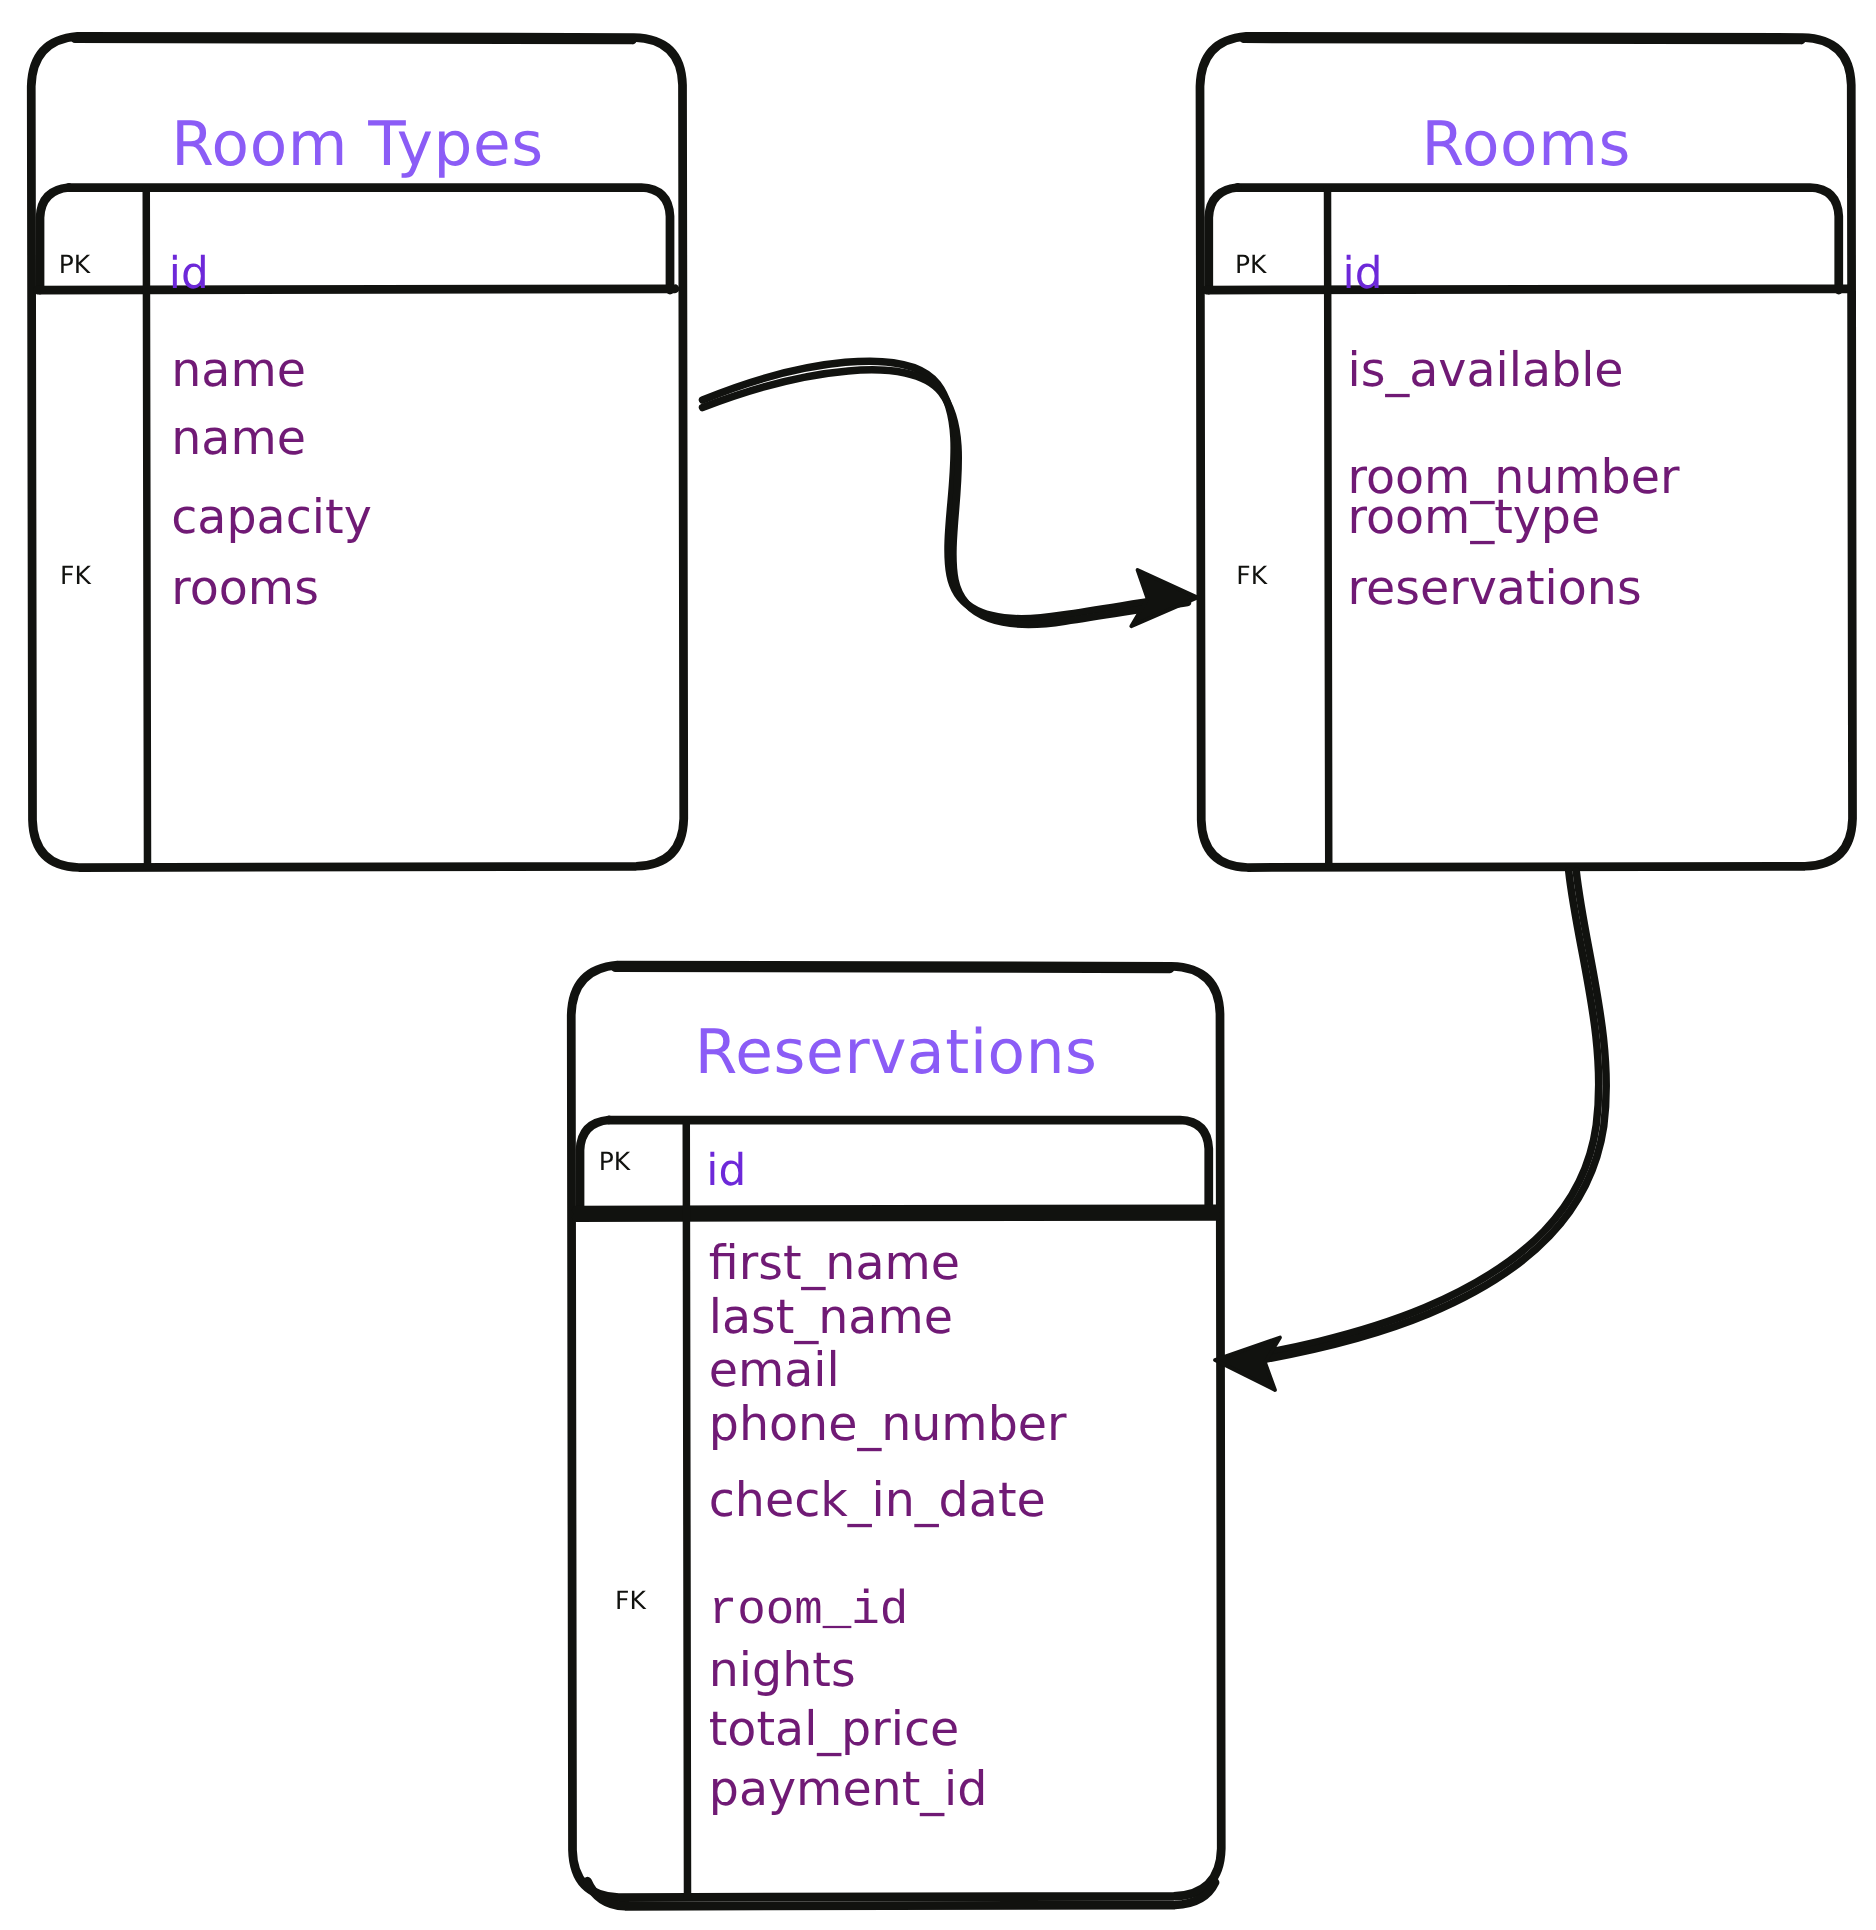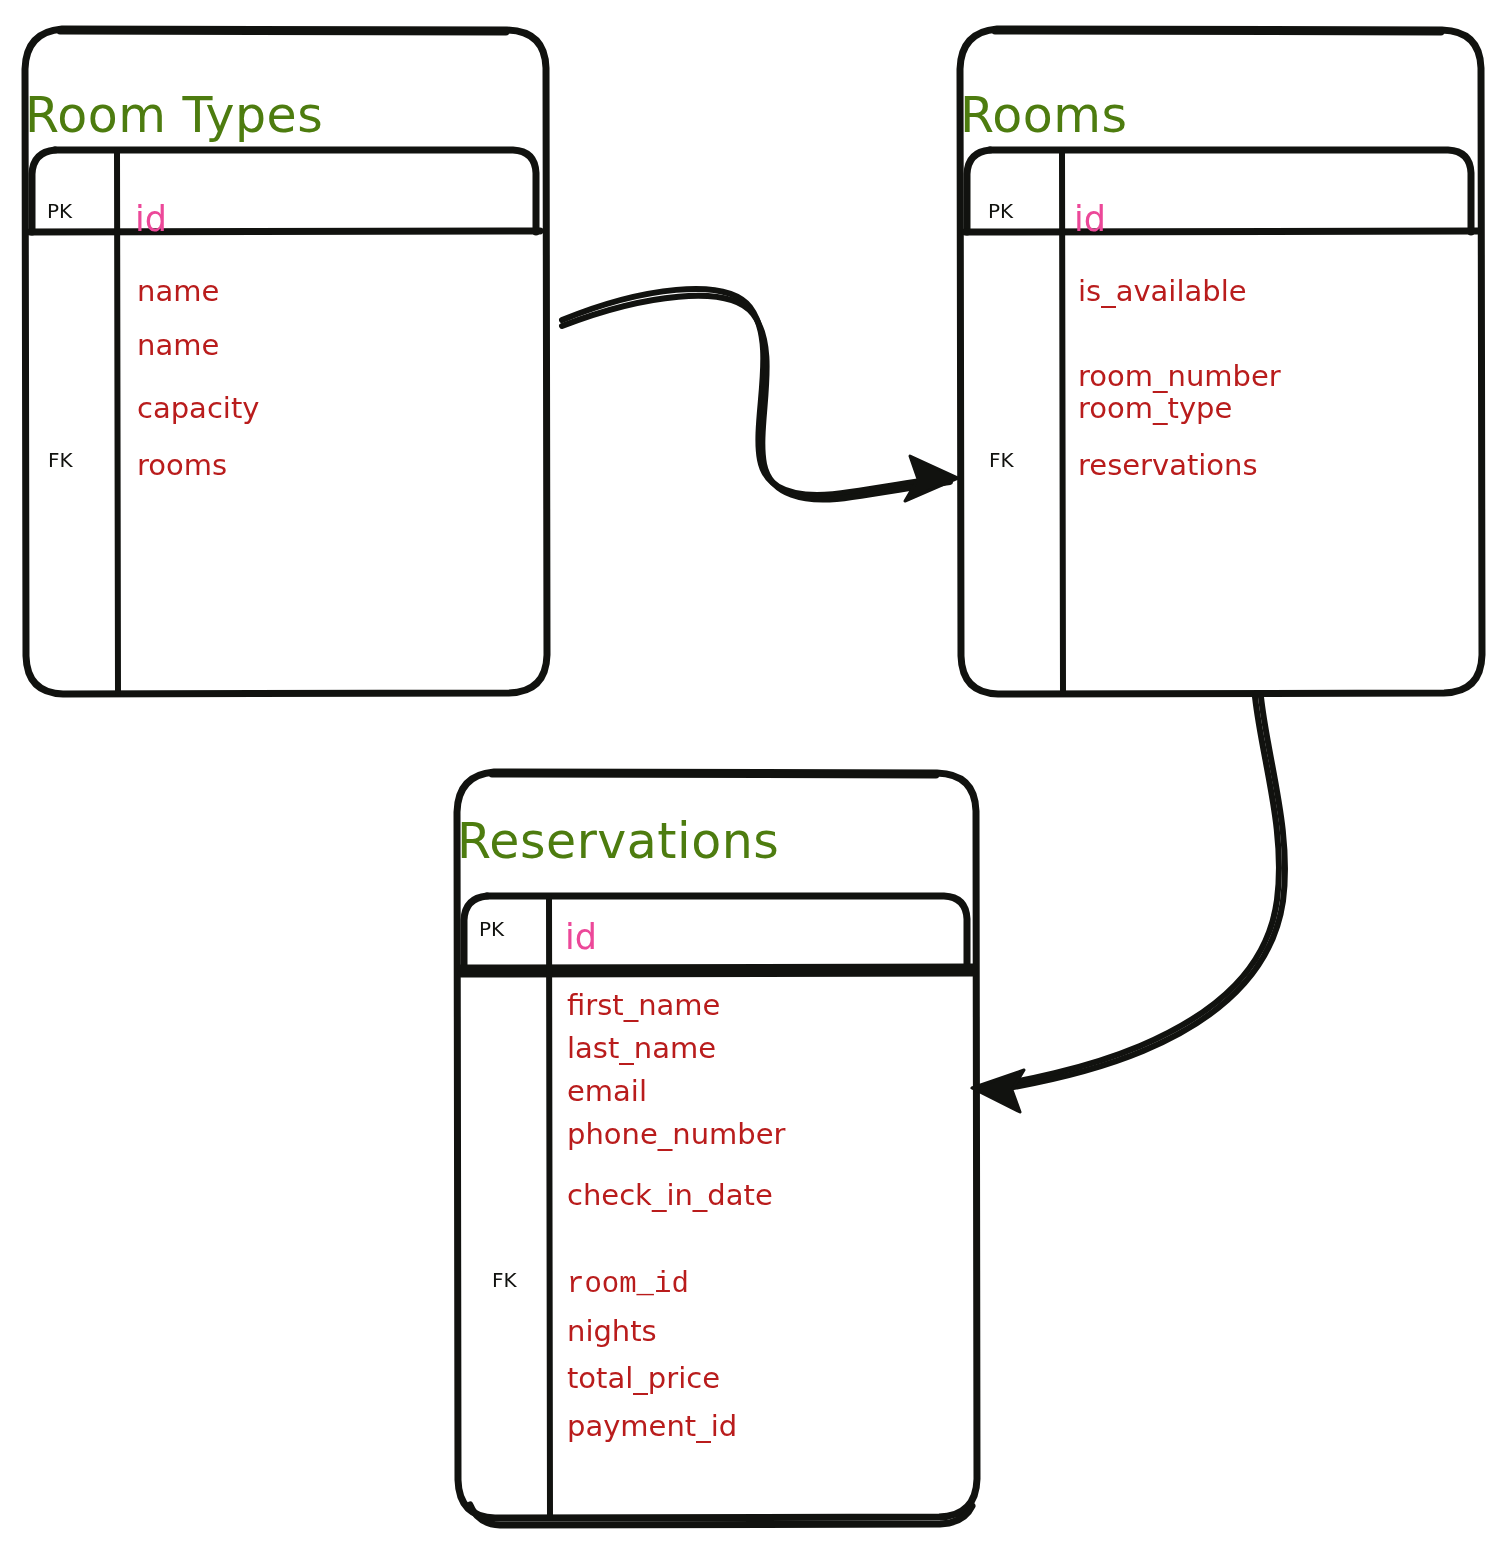--- a/index.html
+++ b/index.html
@@ -23,45 +23,45 @@
     height: 1544px;
   }
   .entity {
     position: absolute;
     box-sizing: border-box;
   }
   .entity-title {
     position: absolute;
     left: 0;
     width: 100%;
-    text-align: left;
-    color: #4d7c0f;
+    text-align: center;
+    color: #8b5cf6;
     font-size: 49px;
     font-family: "DejaVu Sans", sans-serif;
     letter-spacing: 0.5px;
     white-space: nowrap;
   }
   .pk-label, .fk-label {
     position: absolute;
     color: #11120f;
     font-size: 20px;
     font-family: "DejaVu Sans", sans-serif;
     white-space: nowrap;
   }
   .field {
     position: absolute;
-    color: #b91c1c;
-    font-size: 29px;
+    color: #701a75;
+    font-size: 38px;
     font-family: "DejaVu Sans", sans-serif;
     white-space: nowrap;
     line-height: 1;
   }
   .field-id {
     position: absolute;
-    color: #ec4899;
+    color: #6d28d9;
     font-size: 35px;
     font-family: "DejaVu Sans", sans-serif;
     white-space: nowrap;
   }
 </style>
 </head>
 <body>
 
 <div id="canvas">
 

